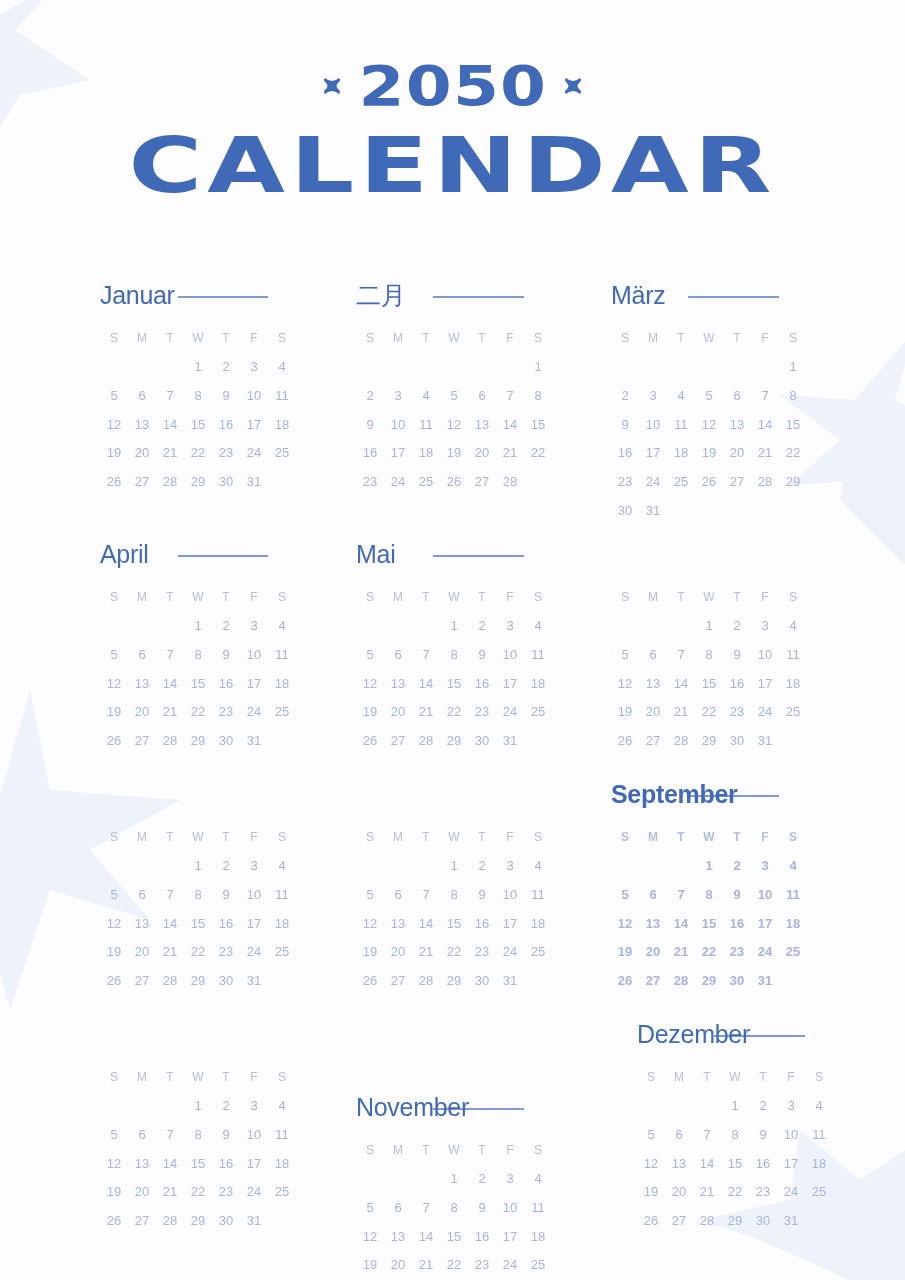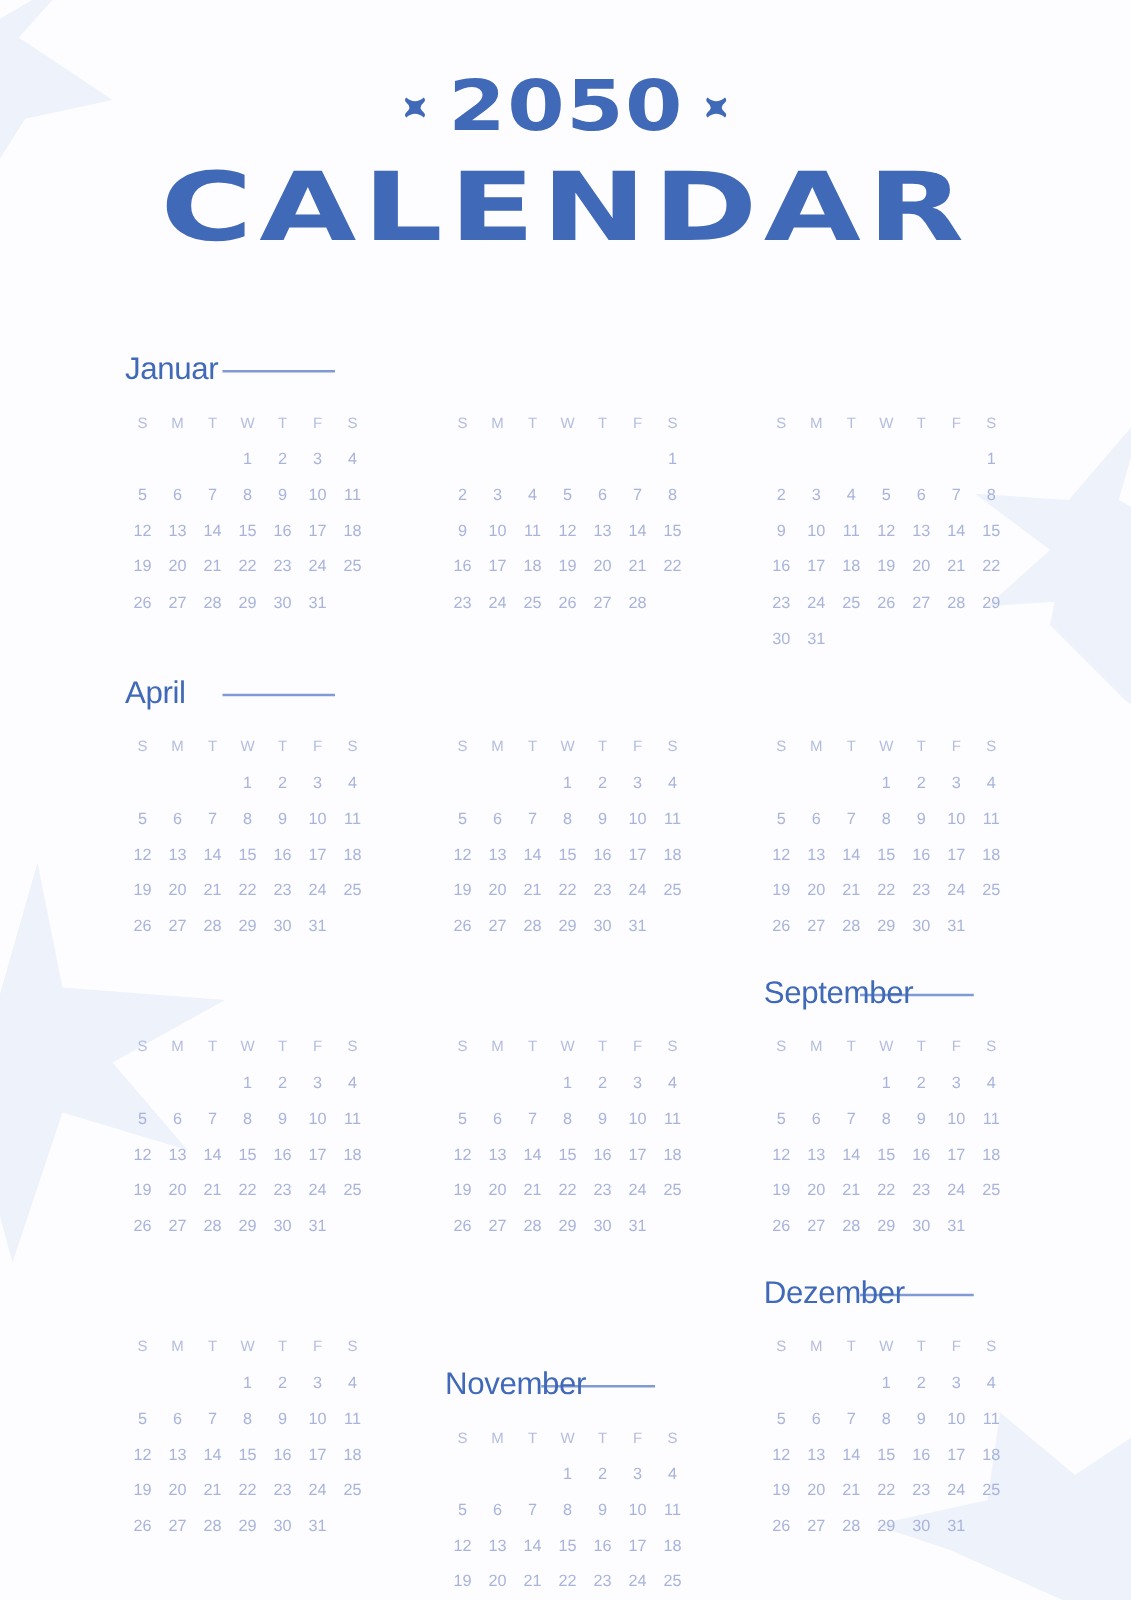--- a/index.html
+++ b/index.html
@@ -130,20 +130,24 @@
         <div class="cell">26</div>
         <div class="cell">27</div>
         <div class="cell">28</div>
         <div class="cell">29</div>
         <div class="cell">30</div>
         <div class="cell">31</div>
         <div class="cell"></div>
       </div>
     </div>
     <div class="month" style="left: 356px; top: 280px; height: 240px;">
+      <div class="month-head">
+        <div class="month-name">二月</div>
+        <div class="month-line" style="left: 77px; width: 91px;"></div>
+      </div>
       <div class="weekdays" style="top: 51px;">
         <div class="cell">S</div>
         <div class="cell">M</div>
         <div class="cell">T</div>
         <div class="cell">W</div>
         <div class="cell">T</div>
         <div class="cell">F</div>
         <div class="cell">S</div>
       </div>
       <div class="week" style="top: 79px;">
@@ -186,20 +190,24 @@
         <div class="cell">23</div>
         <div class="cell">24</div>
         <div class="cell">25</div>
         <div class="cell">26</div>
         <div class="cell">27</div>
         <div class="cell">28</div>
         <div class="cell"></div>
       </div>
     </div>
     <div class="month" style="left: 611px; top: 280px; height: 240px;">
+      <div class="month-head">
+        <div class="month-name">März</div>
+        <div class="month-line" style="left: 77px; width: 91px;"></div>
+      </div>
       <div class="weekdays" style="top: 51px;">
         <div class="cell">S</div>
         <div class="cell">M</div>
         <div class="cell">T</div>
         <div class="cell">W</div>
         <div class="cell">T</div>
         <div class="cell">F</div>
         <div class="cell">S</div>
       </div>
       <div class="week" style="top: 79px;">
@@ -311,20 +319,24 @@
         <div class="cell">26</div>
         <div class="cell">27</div>
         <div class="cell">28</div>
         <div class="cell">29</div>
         <div class="cell">30</div>
         <div class="cell">31</div>
         <div class="cell"></div>
       </div>
     </div>
     <div class="month" style="left: 356px; top: 539px; height: 240px;">
+      <div class="month-head">
+        <div class="month-name">Mai</div>
+        <div class="month-line" style="left: 77px; width: 91px;"></div>
+      </div>
       <div class="weekdays" style="top: 51px;">
         <div class="cell">S</div>
         <div class="cell">M</div>
         <div class="cell">T</div>
         <div class="cell">W</div>
         <div class="cell">T</div>
         <div class="cell">F</div>
         <div class="cell">S</div>
       </div>
       <div class="week" style="top: 79px;">
@@ -534,21 +546,21 @@
       <div class="week" style="top: 194.2px;">
         <div class="cell">26</div>
         <div class="cell">27</div>
         <div class="cell">28</div>
         <div class="cell">29</div>
         <div class="cell">30</div>
         <div class="cell">31</div>
         <div class="cell"></div>
       </div>
     </div>
-    <div class="month" style="left: 611px; top: 779px; height: 240px;">
+    <div class="month" style="left: 611px; top: 779px; height: 240px; font-weight: bold;">
       <div class="month-head">
         <div class="month-name">September</div>
         <div class="month-line" style="left: 77px; width: 91px;"></div>
       </div>
       <div class="weekdays" style="top: 51px;">
         <div class="cell">S</div>
         <div class="cell">M</div>
         <div class="cell">T</div>
         <div class="cell">W</div>
         <div class="cell">T</div>
@@ -710,21 +722,21 @@
       <div class="week" style="top: 194.2px;">
         <div class="cell">26</div>
         <div class="cell">27</div>
         <div class="cell">28</div>
         <div class="cell">29</div>
         <div class="cell">30</div>
         <div class="cell">31</div>
         <div class="cell"></div>
       </div>
     </div>
-    <div class="month" style="left: 611px; top: 1019px; height: 240px;">
+    <div class="month" style="left: 637px; top: 1019px; height: 240px;">
       <div class="month-head">
         <div class="month-name">Dezember</div>
         <div class="month-line" style="left: 77px; width: 91px;"></div>
       </div>
       <div class="weekdays" style="top: 51px;">
         <div class="cell">S</div>
         <div class="cell">M</div>
         <div class="cell">T</div>
         <div class="cell">W</div>
         <div class="cell">T</div>

